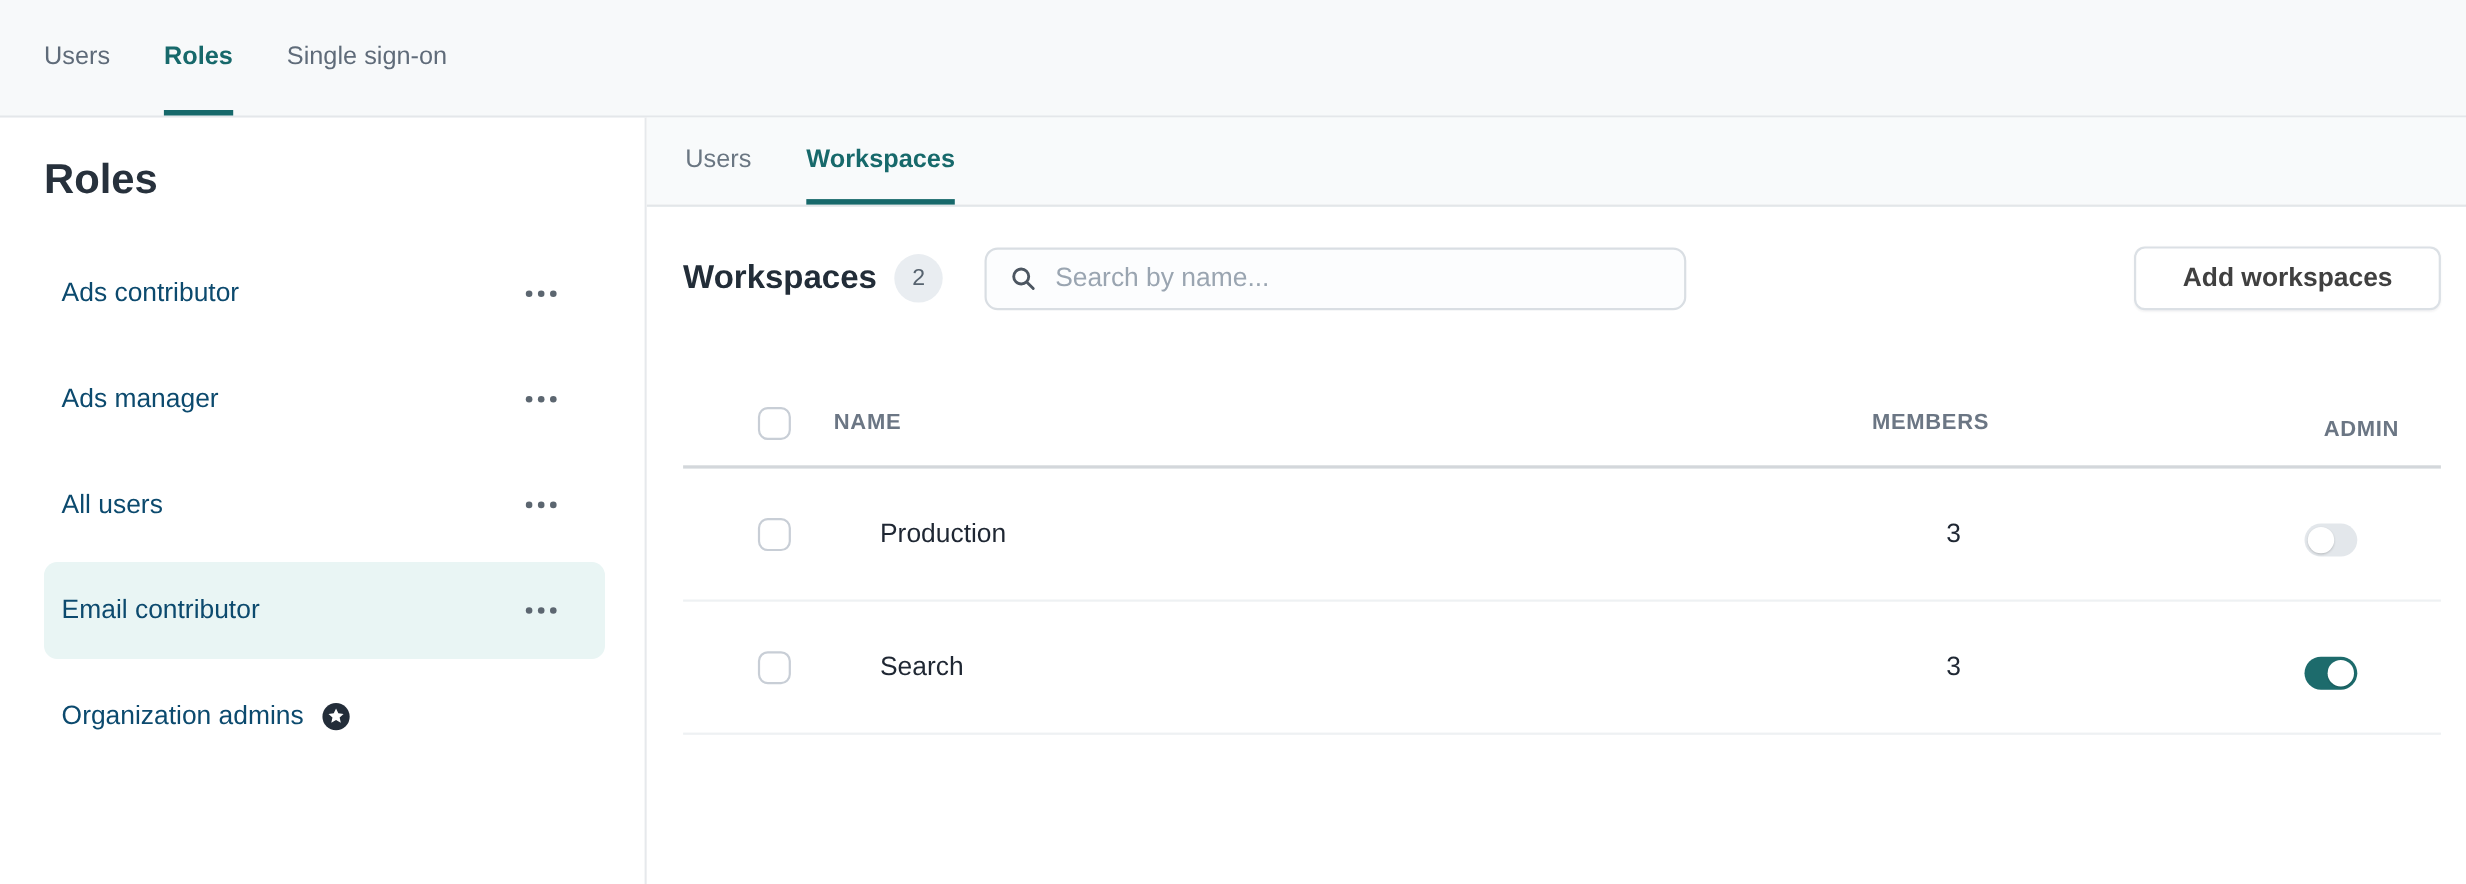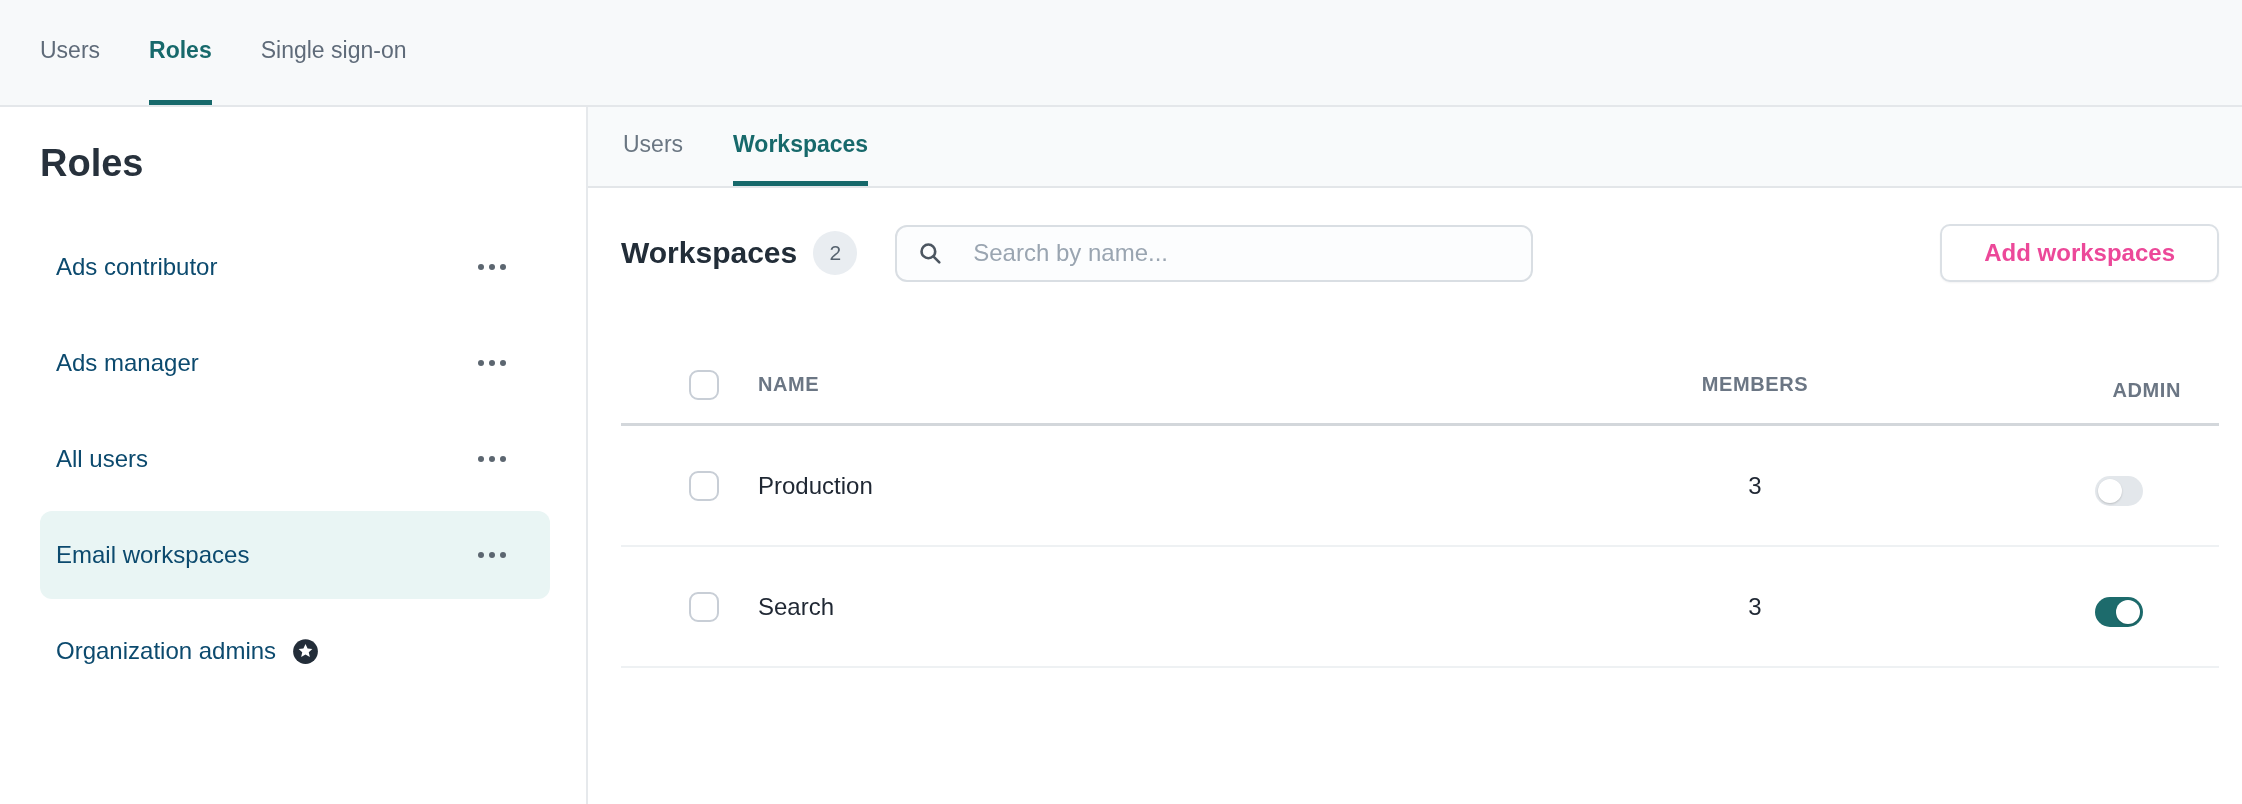--- a/index.html
+++ b/index.html
@@ -66,48 +66,48 @@
   .heading-row{display:flex;align-items:center;}
   .page-title{font-size:30px;font-weight:600;color:#222d38;}
   .count-badge{
     width:44px;height:44px;border-radius:50%;margin-left:16px;
     background:#e9edf1;color:#57636f;font-size:21px;font-weight:500;
     display:flex;align-items:center;justify-content:center;
   }
   .search-box{
     margin-left:38px;width:638px;height:57px;
     border:2px solid #d9dee3;border-radius:12px;background:#fcfdfe;
-    display:flex;align-items:center;padding:0 20px;gap:30px;
+    display:flex;align-items:center;padding:0 20px;gap:16px;
   }
   .search-box svg{flex:0 0 auto;}
   .search-box input{
     flex:1;border:none;outline:none;background:transparent;
     font-family:"Liberation Sans", sans-serif;
     font-size:24px;color:#242f3a;
   }
   .search-box input::placeholder{color:#9aa5b1;}
   .add-btn{
     margin-left:auto;height:58px;padding:0 42px;
     border:2px solid #dbe0e5;border-radius:10px;background:#ffffff;
     font-family:"Liberation Sans", sans-serif;
-    font-size:24px;font-weight:700;color:#ec4899;
+    font-size:24px;font-weight:700;color:#404040;
     display:flex;align-items:center;cursor:pointer;
     box-shadow:0 1px 2px rgba(16,24,40,.05);
   }
 
   
   .table{margin-top:64px;}
   .thead{
     display:flex;align-items:center;height:80px;
     border-bottom:3px solid #d3d7db;
     font-size:20px;font-weight:700;letter-spacing:0.6px;color:#6b7684;
   }
   .trow{
     display:flex;align-items:center;height:121px;
-    border-bottom:2px solid #eef1f3;font-size:24px;color:#1f2733;
+    border-bottom:2px solid #eef1f3;font-size:24px;color:#1f2733;gap:42px;
   }
   .cell-cb{margin-left:68px;width:30px;flex:0 0 auto;display:flex;}
   .cell-name{margin-left:39px;width:657px;flex:0 0 auto;}
   .cell-members{flex:1;text-align:center;}
   .cell-admin{width:86px;padding-right:0;margin-right:38px;flex:0 0 auto;display:flex;justify-content:flex-start;margin-top:11px;}
   .thead .cell-admin{justify-content:flex-end;}
 
   .checkbox{
     width:30px;height:30px;border:2px solid #c8ced6;border-radius:9px;
     background:#fff;cursor:pointer;
@@ -159,21 +159,21 @@
     <div class="role-item">
       <span>All users</span>
       <span class="menu-dots">
           <i></i>
           <i></i>
           <i></i>
         </span>
     </div>
 
     <div class="role-item active">
-      <span>Email workspaces</span>
+      <span>Email contributor</span>
       <span class="menu-dots">
           <i></i>
           <i></i>
           <i></i>
         </span>
     </div>
 
 
     <div class="role-item">
       <span class="role-label-group">

